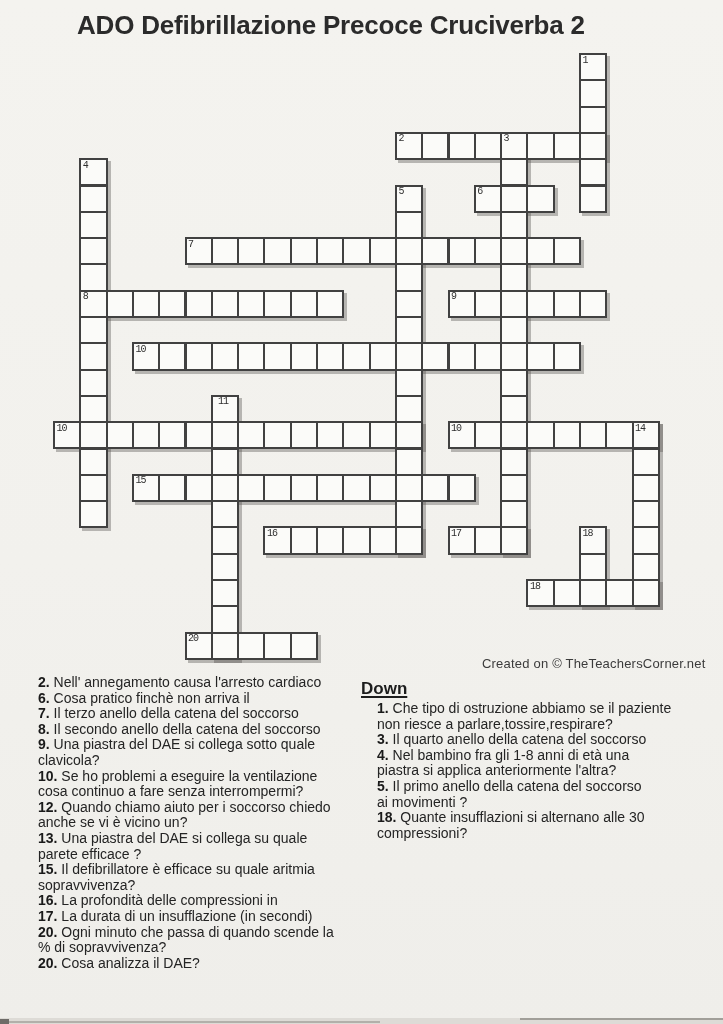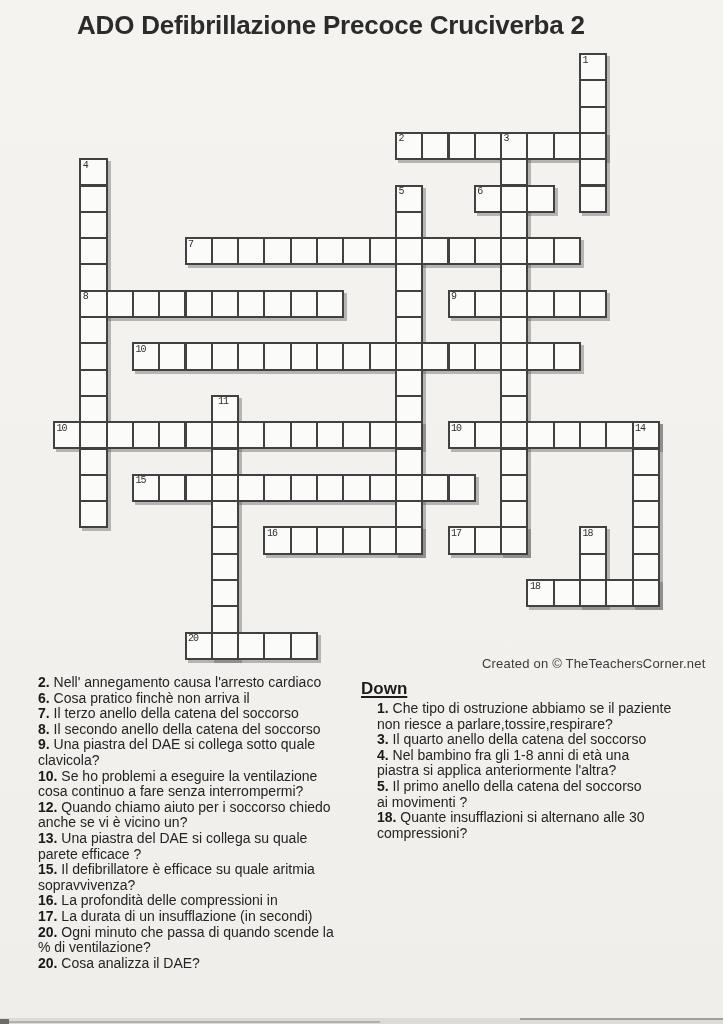--- a/index.html
+++ b/index.html
@@ -315,21 +315,21 @@
         <span class="ln">sopravvivenza?</span>
       </p>
       <p class="clue">
         <span class="ln"><b>16.</b> La profondità delle compressioni in</span>
       </p>
       <p class="clue">
         <span class="ln"><b>17.</b> La durata di un insufflazione (in secondi)</span>
       </p>
       <p class="clue">
         <span class="ln"><b>20.</b> Ogni minuto che passa di quando scende la</span>
-        <span class="ln">% di ventilazione?</span>
+        <span class="ln">% di sopravvivenza?</span>
       </p>
       <p class="clue">
         <span class="ln"><b>20.</b> Cosa analizza il DAE?</span>
       </p>
     </div>
 </div>
 
 <div class="clue-col" id="down-col">
   <div class="clue-hdr">Down</div>
   <div class="clues" id="down-clues">

